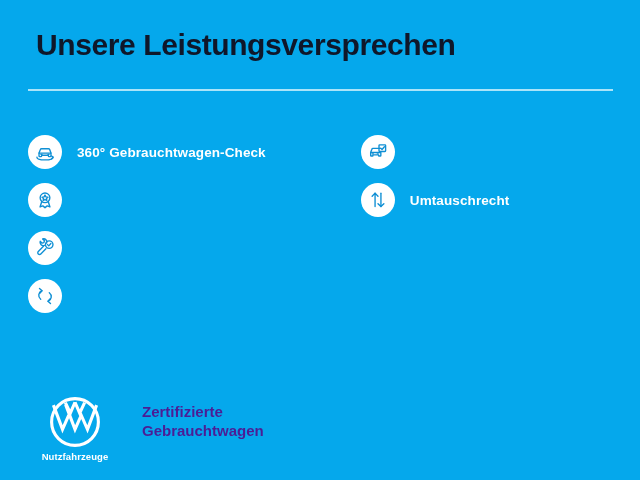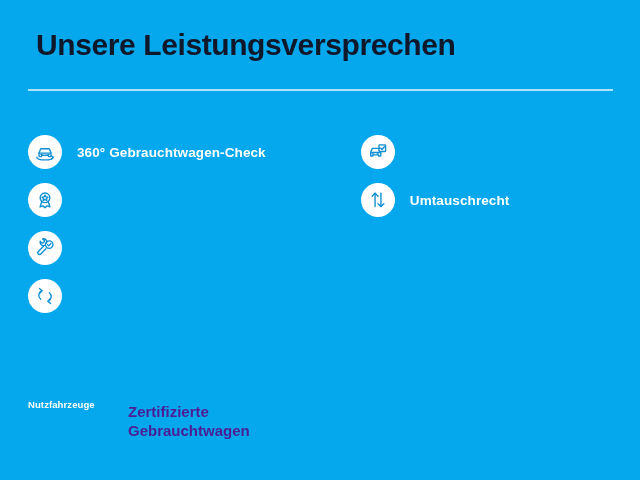--- a/index.html
+++ b/index.html
@@ -100,21 +100,23 @@
   .brand {
     position: absolute;
     left: 28px;
     top: 396px;
     display: flex;
     align-items: flex-start;
   }
   .brand-logo {
     width: 66px;
     display: flex;
-    flex-direction: row;
+    flex-direction: column;
+    align-items: center;
+    margin-left: 14px;
   }
   .brand-logo svg {
     width: 52px;
     height: 52px;
     display: block;
   }
   .brand-sub {
     margin-top: 3px;
     font-size: 9.5px;
     font-weight: 700;

